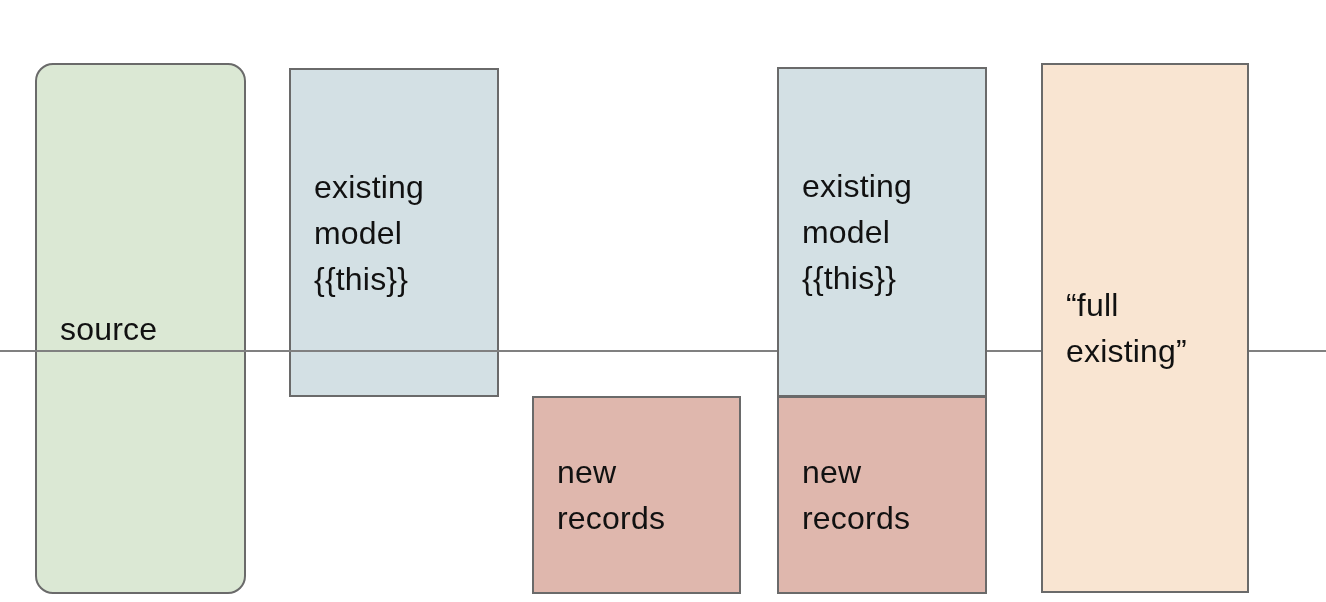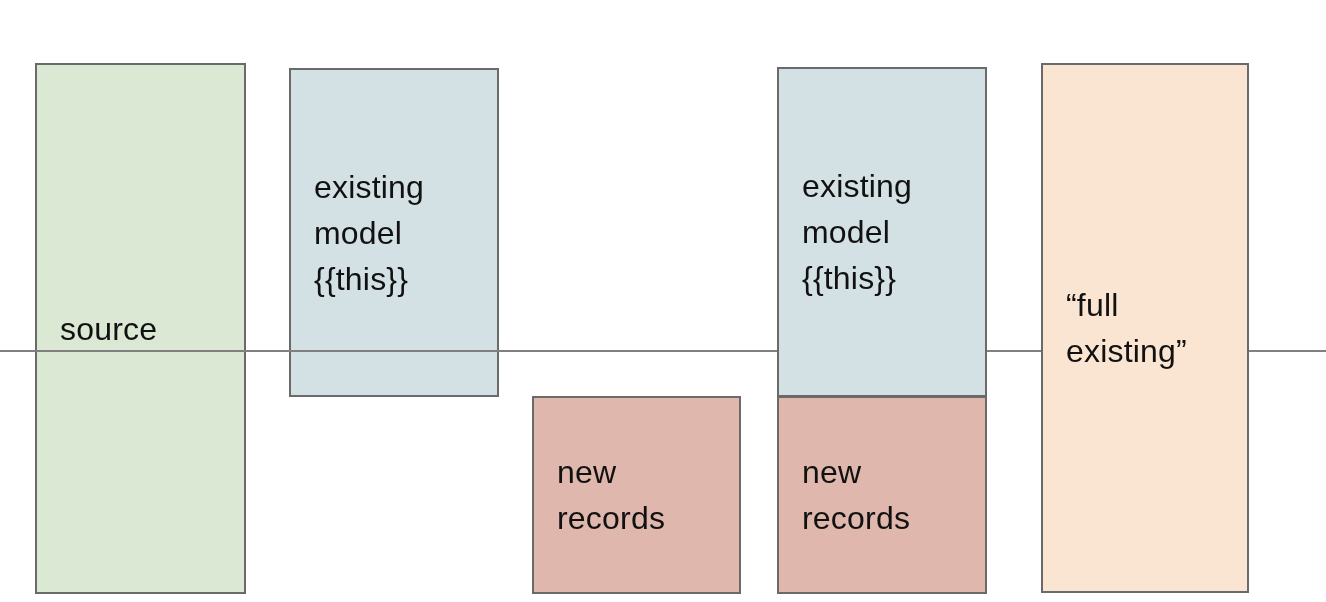--- a/index.html
+++ b/index.html
@@ -40,21 +40,21 @@
   .box-records-left   { left: 532px;  top: 351px; width: 209px; height: 198px; z-index: 3; }
   .box-model-right    { left: 777px;  top: 22px;  width: 210px; height: 330px; z-index: 3; }
   .box-records-right  { left: 777px;  top: 351px; width: 210px; height: 198px; z-index: 3; }
   .box-full-refresh   { left: 1041px; top: 18px;  width: 208px; height: 530px; z-index: 4; }
 </style>
 </head>
 <body>
 
 <div class="canvas">
 
-  <div class="box box-source" style="background: rgb(219, 232, 212);">
+  <div class="box box-source" style="background: rgb(219, 232, 212); border-radius: 18px;">
     <span class="label">source</span>
   </div>
 
   <div class="box box-model-left" style="background: rgb(211, 224, 228);">
     <span class="label">existing
 model
 {{this}}</span>
   </div>
 
   <div class="baseline" style="background: rgb(128, 128, 128);"></div>

